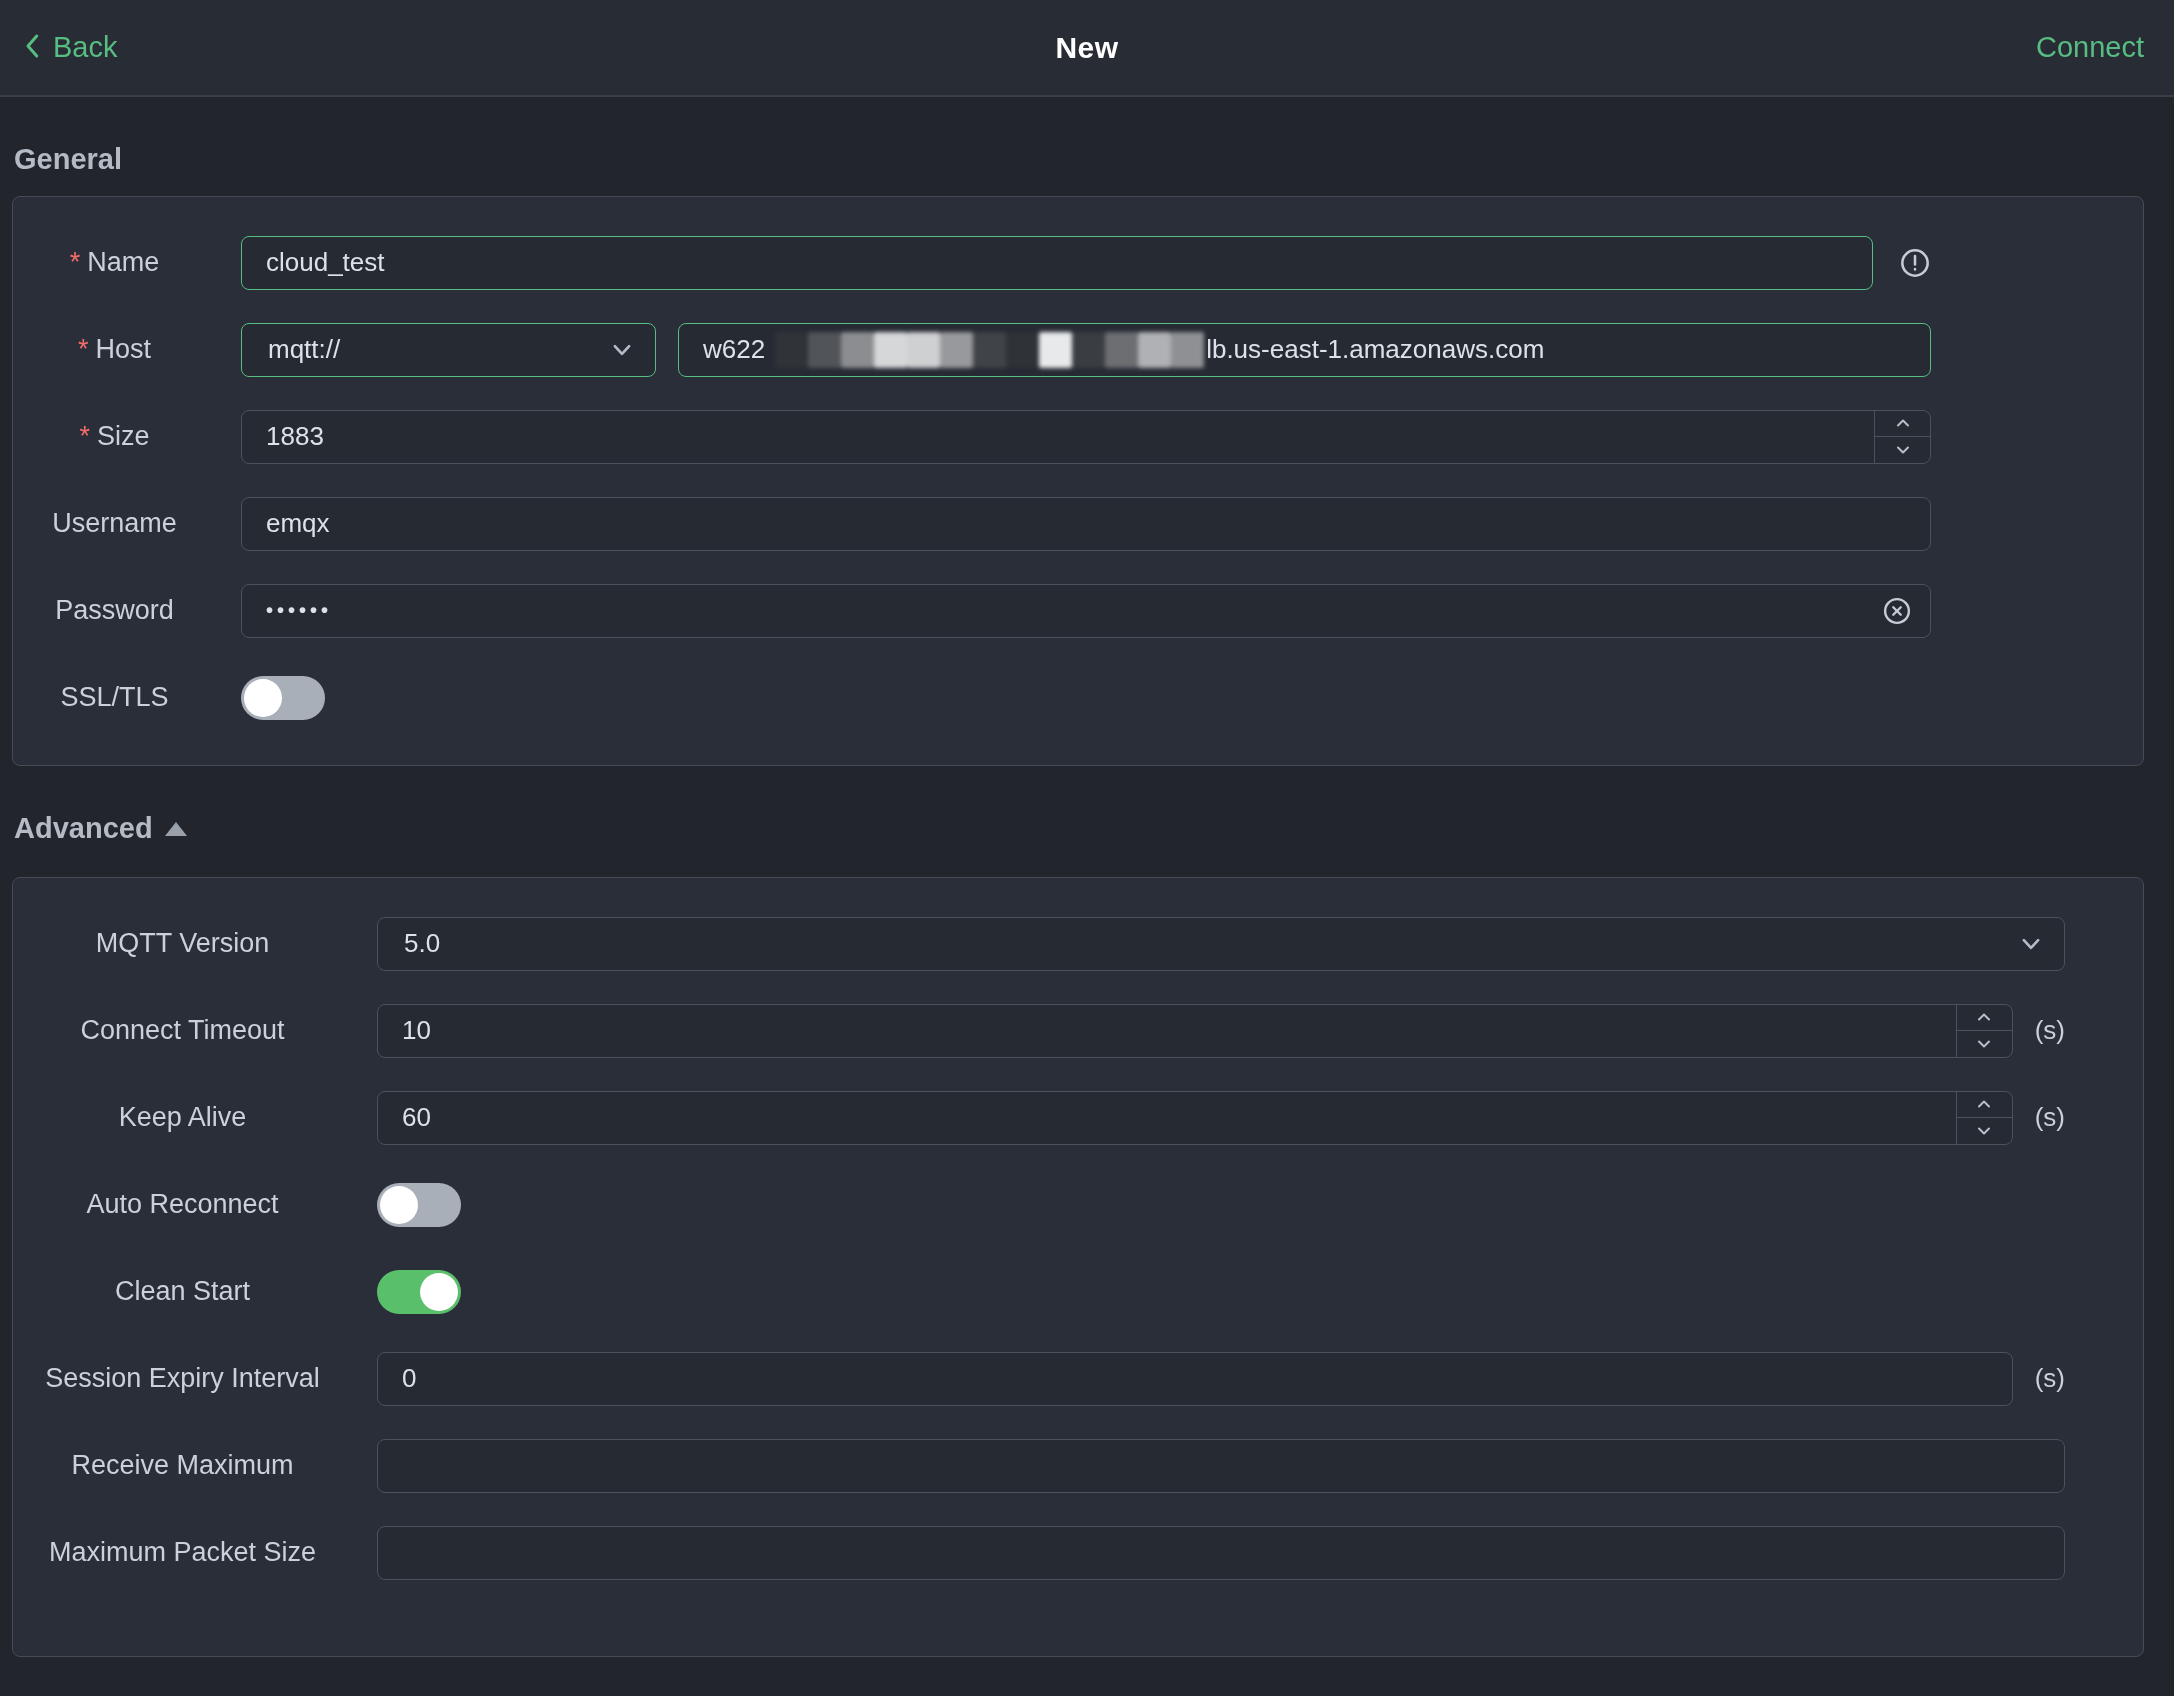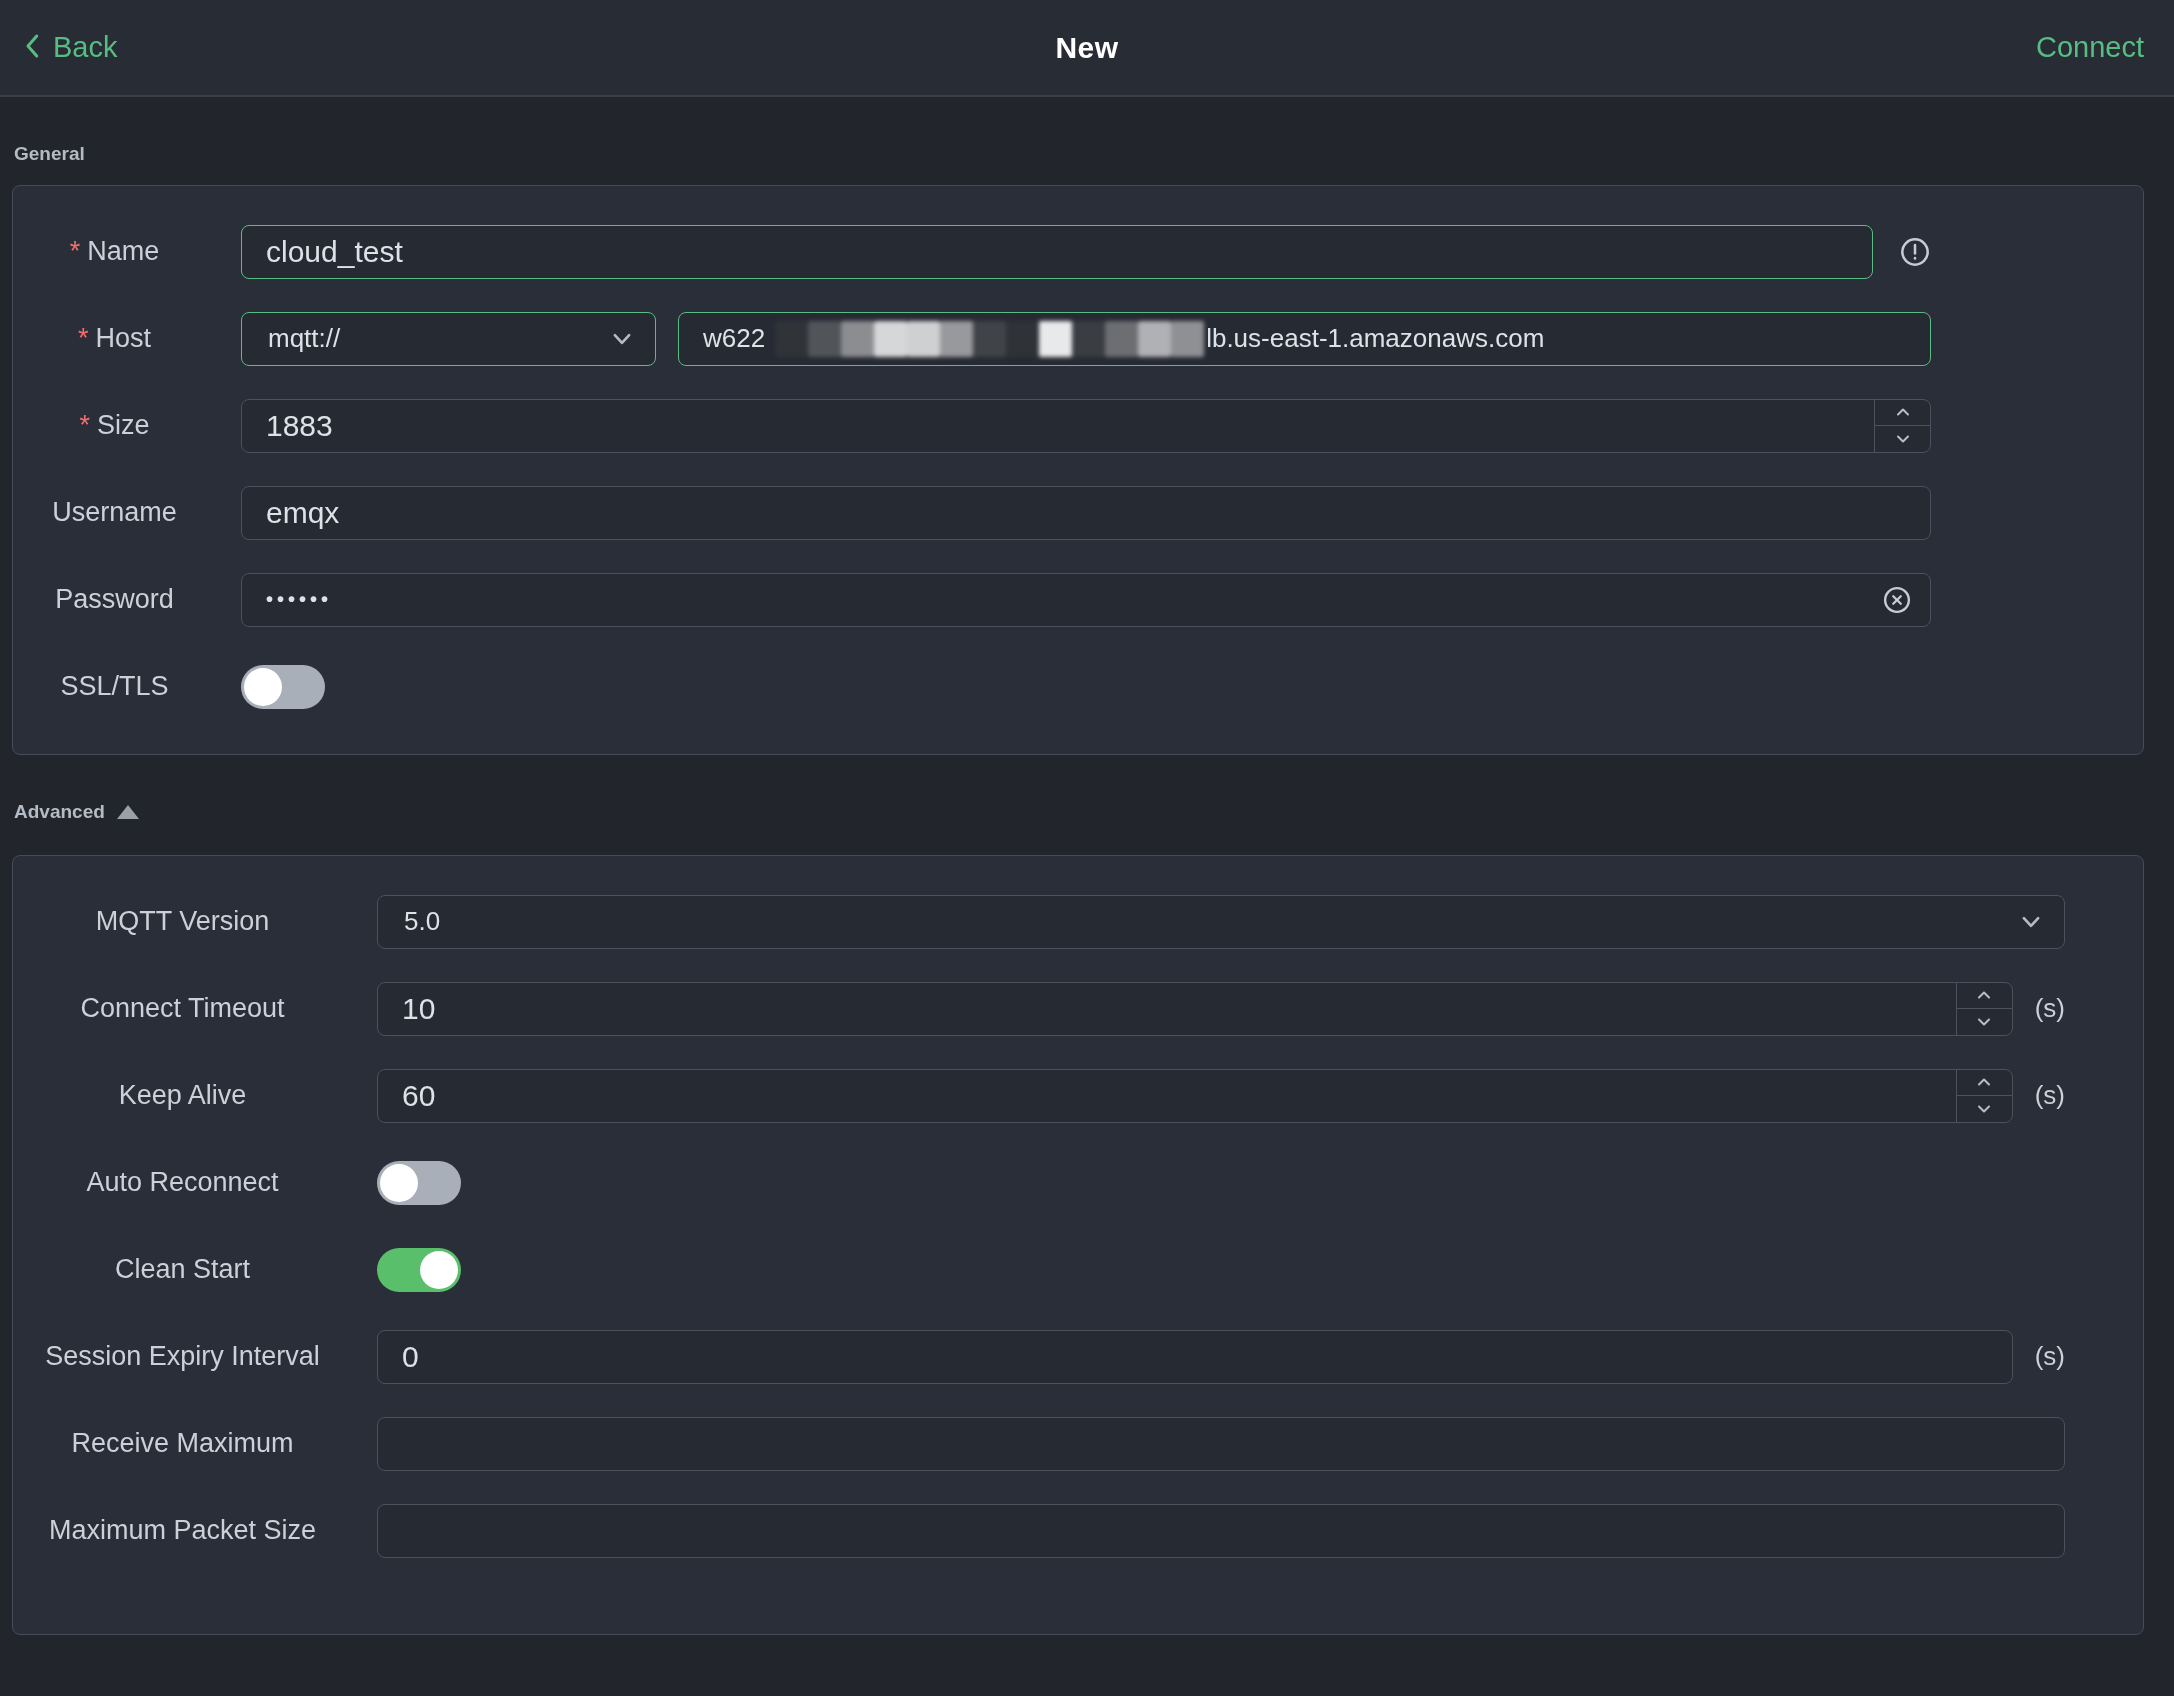--- a/index.html
+++ b/index.html
@@ -36,21 +36,21 @@
   .back-btn svg{display:block;}
   .page-title{
     position:absolute;left:50%;top:50%;transform:translate(-50%,-50%);
     color:#ffffff;font-size:30px;font-weight:700;letter-spacing:.5px;
   }
   .connect-btn{margin-left:auto;color:var(--green);font-size:29px;cursor:pointer;}
   
   .content{padding:0 30px 0 12px;}
   .section-h{
     display:flex;align-items:center;
-    font-size:19px;font-weight:700;color:var(--text-header);
+    font-size:29px;font-weight:700;color:var(--text-header);
   }
   .section-h.general{margin:46px 0 20px 2px;}
   .section-h.advanced{margin:46px 0 32px 2px;cursor:pointer;}
   .caret-up{
     width:0;height:0;display:inline-block;margin-left:12px;
     border-left:11px solid transparent;border-right:11px solid transparent;
     border-bottom:14px solid #99a0aa;
   }
   .card{
     background:var(--bg-card);
@@ -69,21 +69,21 @@
   .ibox{
     position:relative;height:54px;flex:1;
     background:var(--bg-input);
     border:1.5px solid var(--border-input);
     border-radius:8px;
     display:flex;align-items:center;
   }
   .ibox.green{border-color:var(--green);}
   .ibox input{
     flex:1;min-width:0;height:100%;background:transparent;border:none;outline:none;
-    color:var(--text-input);font-size:30px;padding:0 24px;
+    color:var(--text-input);font-size:26px;padding:0 24px;
     font-family:"Liberation Sans","DejaVu Sans",sans-serif;
   }
   .ibox input.pwd{font-size:20px;letter-spacing:4px;font-weight:700;}
   
   .selbox{
     height:54px;background:var(--bg-input);
     border:1.5px solid var(--border-input);border-radius:8px;
     display:flex;align-items:center;justify-content:space-between;
     padding:0 20px 0 26px;color:var(--text-input);font-size:26px;cursor:pointer;
   }

